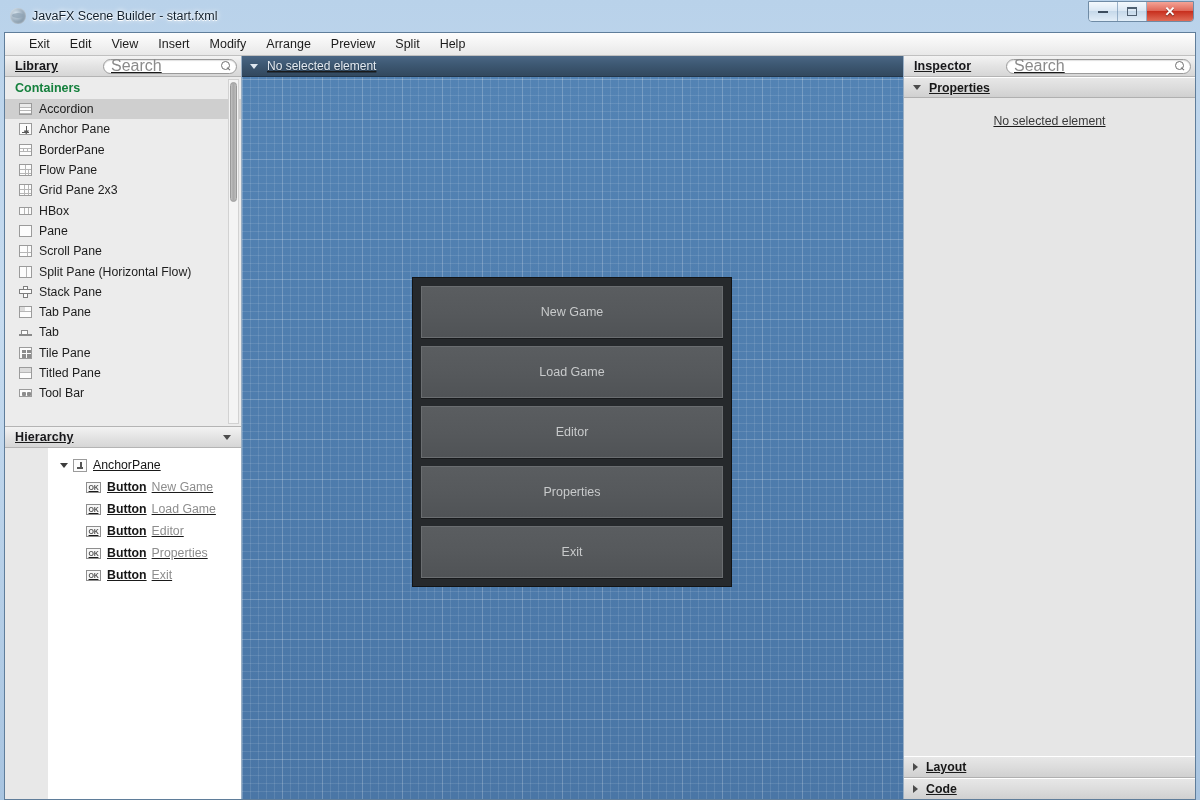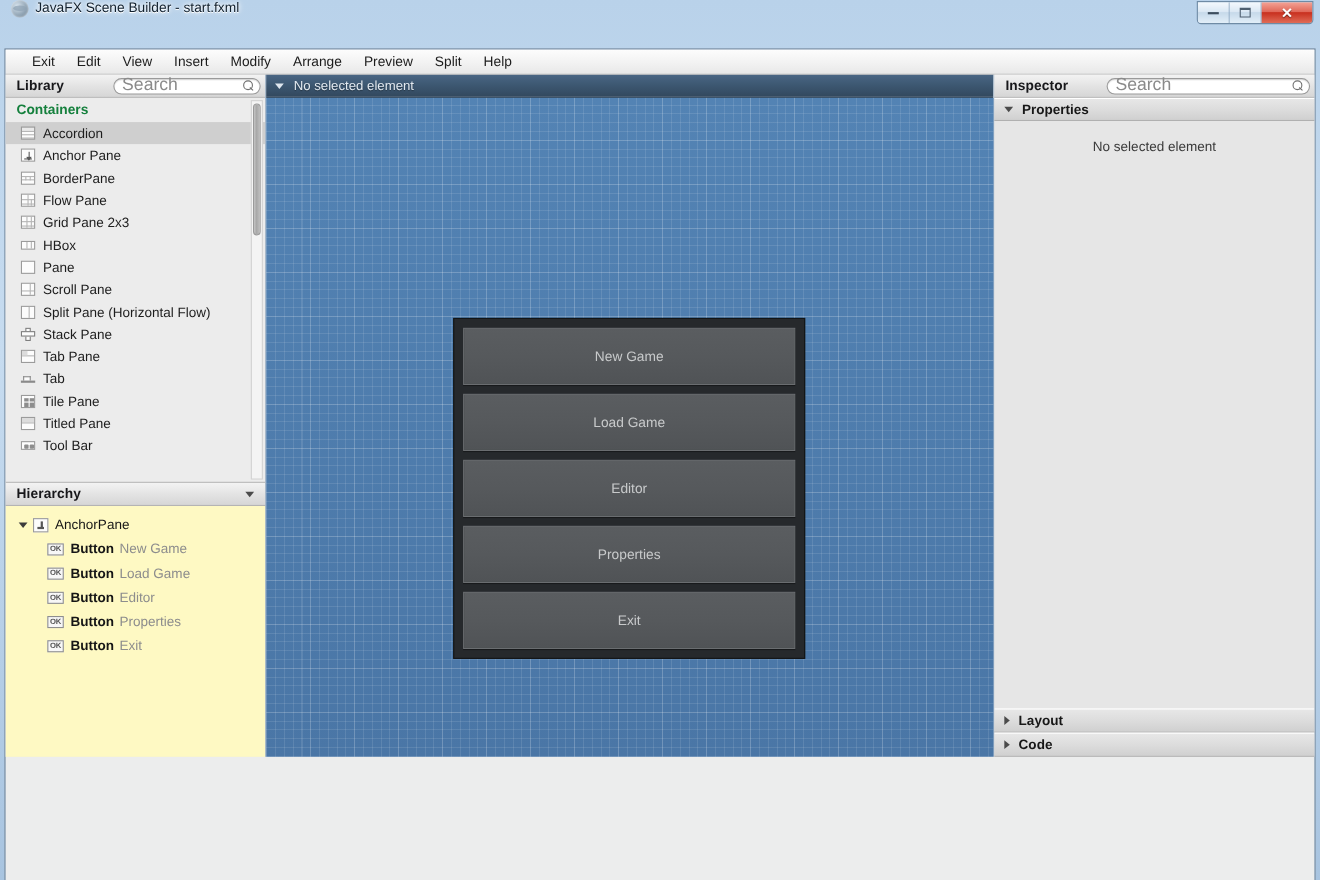--- a/index.html
+++ b/index.html
@@ -14,22 +14,22 @@
 
   
   #window-frame {
     position:absolute; left:0; top:0; width:1200px; height:800px;
     background: linear-gradient(180deg,#b9d2ea 0%, #c7dcf0 40%, #a8c4e0 100%);
     padding: 0 4px 4px 4px;
   }
 
   
   #titlebar {
-    position:relative; height:44px; width:100%;
-    display:flex; align-items:flex-start;
+    position:relative; height:32px; width:100%;
+    display:flex; align-items:center;
   }
   #app-icon {
     width:16px; height:16px; margin:0 6px 0 6px; flex:none;
     border-radius:50%;
     background: radial-gradient(circle at 35% 35%, #d8e4ee 0%, #93a6b6 55%, #6c7f90 100%);
     box-shadow: inset 0 0 2px rgba(255,255,255,.8);
   }
   #app-icon::after{
     content:""; display:block; position:relative; top:5px; left:2px;
     width:12px; height:5px; border-radius:50%;
@@ -78,21 +78,21 @@
     height:23px; width:100%;
     background: linear-gradient(180deg,#fdfdfd 0%, #f2f2f2 55%, #e8e8e8 100%);
     border-bottom:1px solid #c0c0c0;
     display:flex; align-items:center; padding-left:14px;
   }
   .menu-item {
     padding:3px 10px; font-size:12.5px; color:#1c1c1c; cursor:default; white-space:nowrap;
   }
 
   
-  #body-row { position:relative; width:100%; height:620px; display:flex; }
+  #body-row { position:relative; width:100%; height:744px; display:flex;text-decoration:underline; }
 
   
   #left-col {
     width:237px; flex:none; display:flex; flex-direction:column;
     background:#e8e8e8; border-right:1px solid #9aafc4;
   }
   .panel-header {
     height:21px; flex:none; display:flex; align-items:center;
     background: linear-gradient(180deg,#f3f3f3 0%, #e3e3e3 52%, #d6d6d6 100%);
     border-bottom:1px solid #b4b4b4;
@@ -217,21 +217,21 @@
   .chev {
     width:0; height:0; flex:none;
     border-left:4.5px solid transparent; border-right:4.5px solid transparent;
     border-top:5px solid #4b4b4b;
   }
   .chev-right {
     border-left:5px solid #4b4b4b; border-top:4.5px solid transparent;
     border-bottom:4.5px solid transparent; border-right:none;
   }
   #hierarchy-header .chev { margin-left:auto; margin-right:6px; }
-  #hierarchy-body { flex:1; background:#fef9c3; overflow:hidden; padding-top:6px; }
+  #hierarchy-body { flex:1; background:#ffffff; overflow:hidden; padding-top:6px;margin-left:43px; }
   .hier-row { display:flex; align-items:center; height:22px; cursor:default; }
   .hier-root { padding-left:12px; }
   .hier-child { padding-left:38px; }
   .hier-disc {
     width:0; height:0; flex:none; margin-right:5px;
     border-left:4.5px solid transparent; border-right:4.5px solid transparent;
     border-top:5px solid #3c3c3c;
   }
   .icn-anchor {
     width:14px; height:13px; flex:none; margin-right:6px; position:relative;

